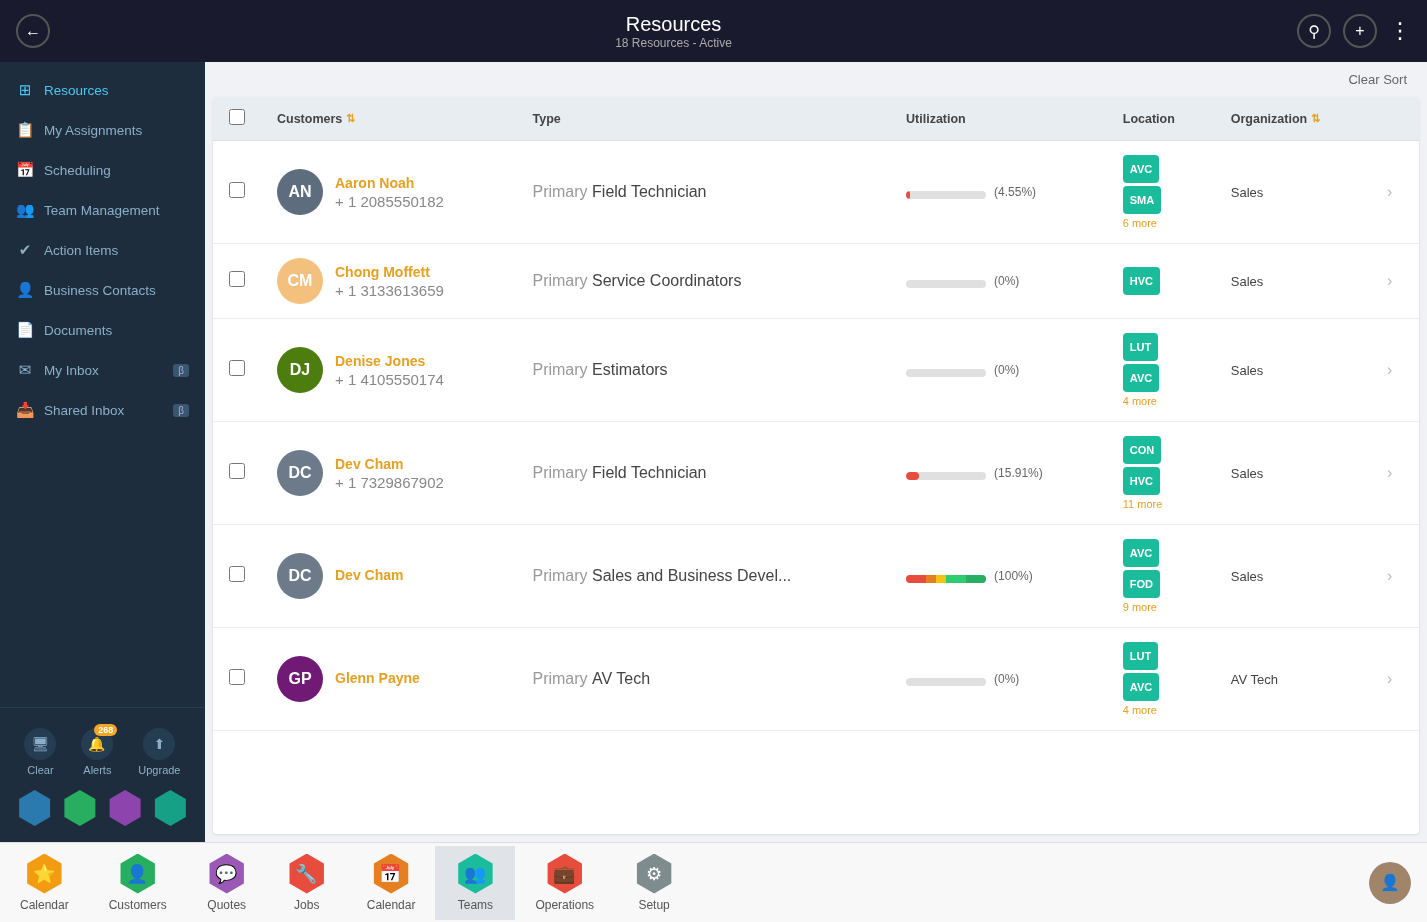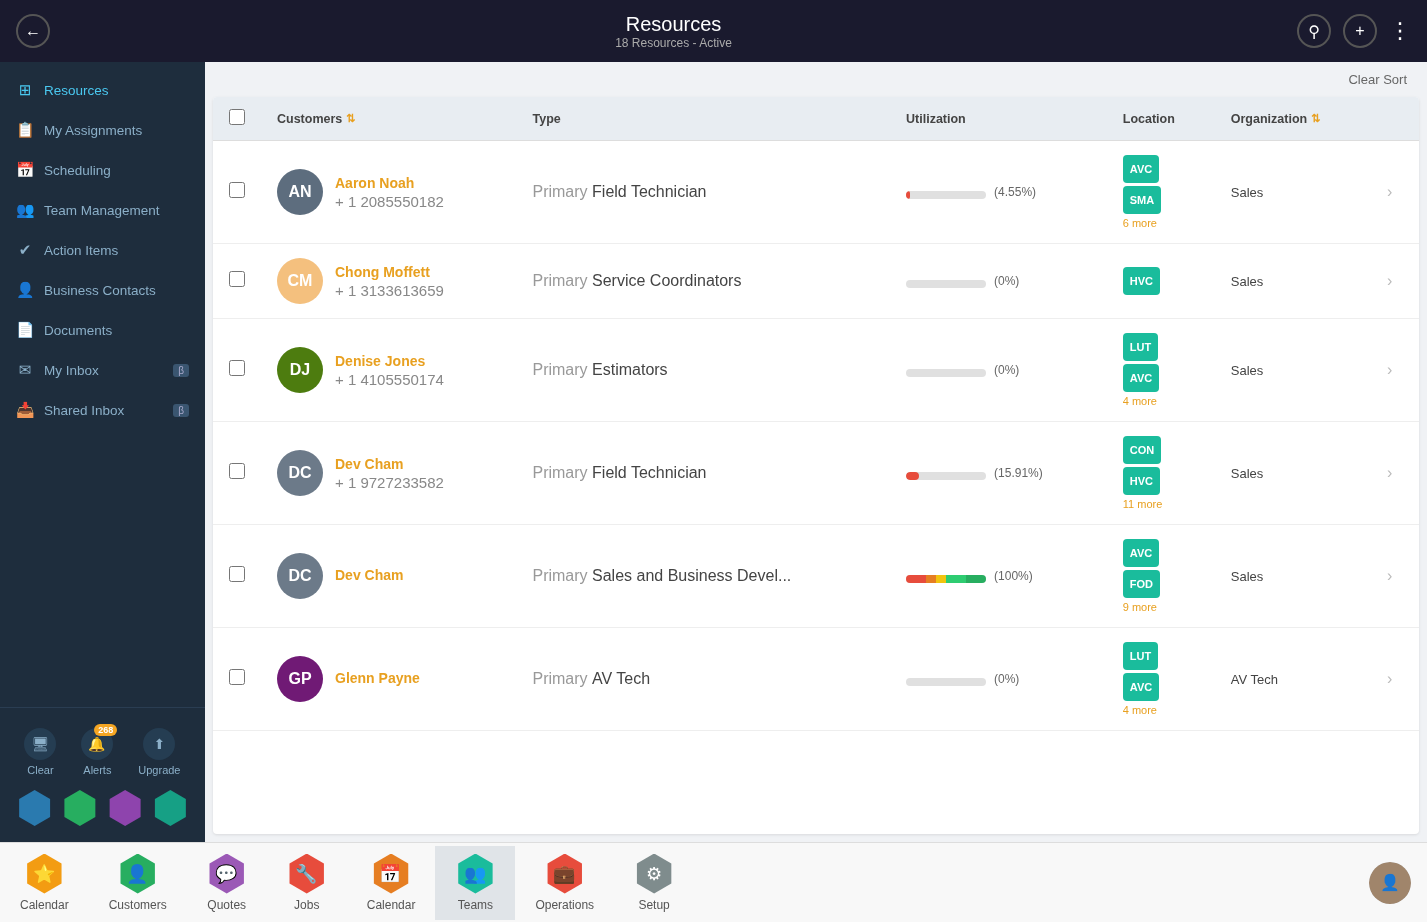--- a/index.html
+++ b/index.html
@@ -495,21 +495,21 @@
               <td><span class="org-cell">Sales</span></td>
               <td><span class="row-arrow">›</span></td>
             </tr>
             <tr>
               <td><input type="checkbox" style=""></td>
               <td>
     <div class="resource-cell">
       <div class="avatar-img" style="background:#6c7a89">DC</div>
       <div>
         <div class="resource-name">Dev Cham</div>
-        <div class="resource-phone">+ 1 9727233582</div>
+        <div class="resource-phone">+ 1 7329867902</div>
       </div>
     </div>
               </td>
               <td><span class="type-primary">Primary </span><span class="type-role">Field Technician</span></td>
               <td>
                 <div class="util-cell">
     <div class="util-bar-bg">
       <div class="util-bar-fill" style="width:15.91%;background:#e74c3c"></div>
     </div>
     <span class="util-pct">(15.91%)</span>

